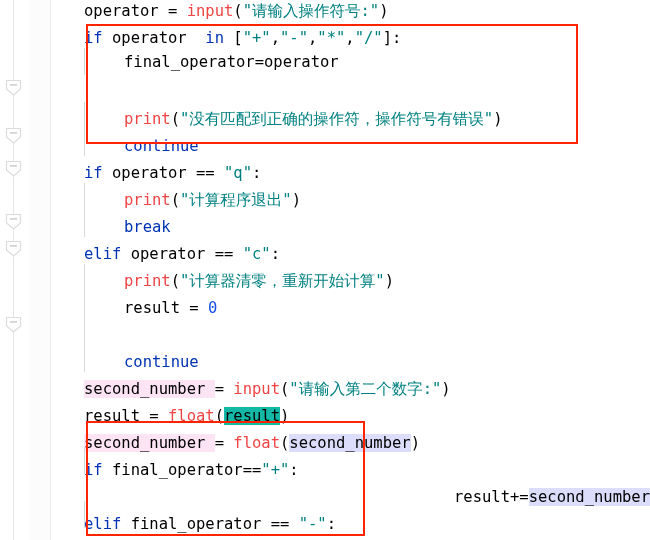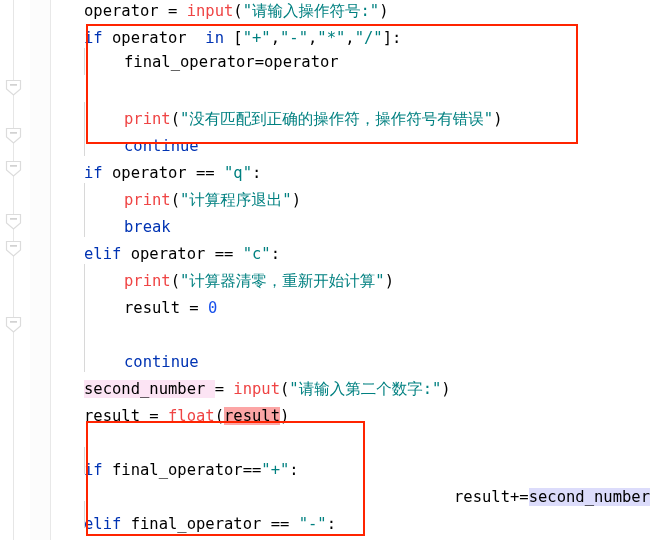--- a/index.html
+++ b/index.html
@@ -56,21 +56,21 @@
     position:absolute;width:1px;background:#d8d8d8;
   }
   
   .kw{color:#0033b3;font-weight:normal;}
   .fn{color:#ef4444;}
   .cnstr{color:#008080;}
   .num{color:#1750eb;}
   .plain{color:#000000;}
   .op{color:#000000;}
   .hl-pink{background:#fce4f4;}
-  .hl-yellow{background:#fca5a5;}
+  .hl-yellow{background:#14b8a6;}
   .hl-lav{background:#dcdcfb;}
   
   .redbox{
     position:absolute;
     border:2.5px solid #ff2400;
     box-sizing:border-box;
     pointer-events:none;
     background:transparent;
   }
 </style>
@@ -131,20 +131,21 @@
       <div class="line" style="top: 133px;"><span class="line-inner" style="padding-left: 73px;"><span class="kw">continue</span></span></div>
       <div class="line" style="top: 160px;"><span class="line-inner" style="padding-left: 33px;"><span class="kw">if</span><span class="plain"> operator == </span><span class="cnstr">"q"</span><span class="op">:</span></span></div>
       <div class="line" style="top: 187px;"><span class="line-inner" style="padding-left: 73px;"><span class="fn">print</span><span class="op">(</span><span class="cnstr">"计算程序退出"</span><span class="op">)</span></span></div>
       <div class="line" style="top: 214px;"><span class="line-inner" style="padding-left: 73px;"><span class="kw">break</span></span></div>
       <div class="line" style="top: 241px;"><span class="line-inner" style="padding-left: 33px;"><span class="kw">elif</span><span class="plain"> operator == </span><span class="cnstr">"c"</span><span class="op">:</span></span></div>
       <div class="line" style="top: 268px;"><span class="line-inner" style="padding-left: 73px;"><span class="fn">print</span><span class="op">(</span><span class="cnstr">"计算器清零，重新开始计算"</span><span class="op">)</span></span></div>
       <div class="line" style="top: 295px;"><span class="line-inner" style="padding-left: 73px;"><span class="plain">result = </span><span class="num">0</span></span></div>
       <div class="line" style="top: 349px;"><span class="line-inner" style="padding-left: 73px;"><span class="kw">continue</span></span></div>
       <div class="line" style="top: 376px;"><span class="line-inner" style="padding-left: 33px;"><span class="plain hl-pink">second_number </span><span class="op">= </span><span class="fn">input</span><span class="op">(</span><span class="cnstr">"请输入第二个数字:"</span><span class="op">)</span></span></div>
       <div class="line" style="top: 403px;"><span class="line-inner" style="padding-left: 33px;"><span class="plain">result = </span><span class="fn">float</span><span class="op">(</span><span class="plain hl-yellow">result</span><span class="op">)</span></span></div>
+      <div class="line" style="top: 430px;"><span class="line-inner" style="padding-left: 33px;"><span class="plain hl-pink">second_number </span><span class="op">= </span><span class="fn">float</span><span class="op">(</span><span class="plain hl-lav">second_number</span><span class="op">)</span></span></div>
       <div class="line" style="top: 457px;"><span class="line-inner" style="padding-left: 33px;"><span class="kw">if</span><span class="plain"> final_operator==</span><span class="cnstr">"+"</span><span class="op">:</span></span></div>
       <div class="line" style="top: 484px; text-align: right;"><span class="line-inner" style="padding-left: 73px;"><span class="plain">result+=</span><span class="plain hl-lav">second_number</span></span></div>
       <div class="line" style="top: 511px;"><span class="line-inner" style="padding-left: 33px;"><span class="kw">elif</span><span class="plain"> final_operator == </span><span class="cnstr">"-"</span><span class="op">:</span></span></div>
       <div class="line" style="top: 538px;"></div>
       <div class="guide" style="left: 33px; top: 48px; height: 27px;"></div>
       <div class="guide" style="left: 33px; top: 102px; height: 54px;"></div>
       <div class="guide" style="left: 33px; top: 183px; height: 54px;"></div>
       <div class="guide" style="left: 33px; top: 264px; height: 108px;"></div>
       <div class="guide" style="left: 33px; top: 447px; height: 27px;"></div>
       <div class="guide" style="left: 33px; top: 501px; height: 27px;"></div>

